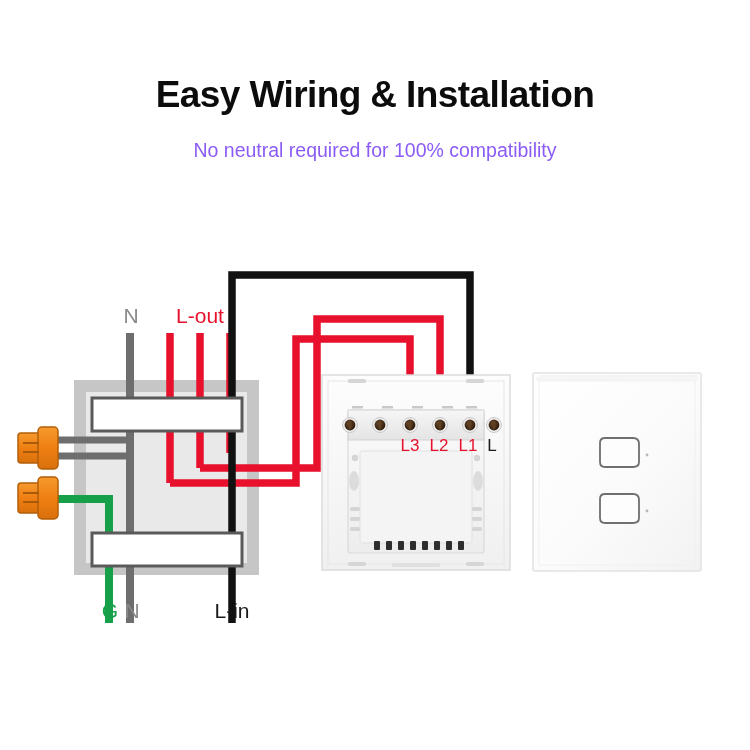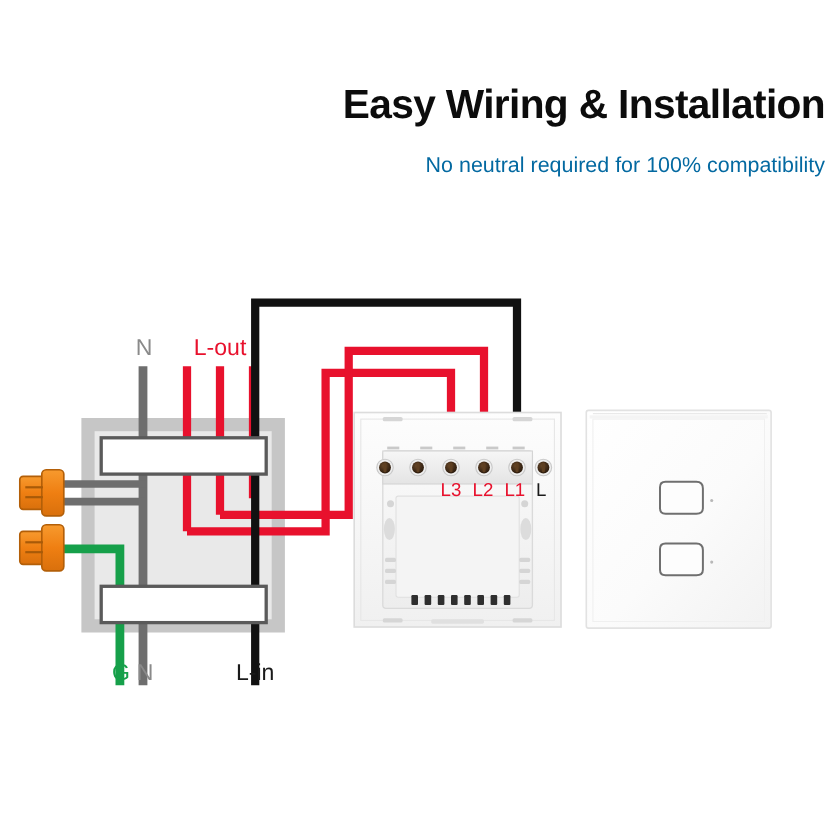--- a/index.html
+++ b/index.html
@@ -6,35 +6,35 @@
   body{
     width:750px;height:750px;
     background:#ffffff;
     font-family:"Liberation Sans","DejaVu Sans",sans-serif;
     overflow:hidden;
     position:relative;
   }
   .page{position:relative;width:750px;height:750px;}
 
   
-  .header{position:absolute;left:0;top:0;width:750px;text-align:right;}
+  .header{position:absolute;left:0;top:0;width:750px;text-align:center;}
   .title{
     margin:0;
     padding-top:76px;
     font-size:37px;
     font-weight:bold;
     letter-spacing:-0.6px;
     color:#0c0c0c;
     line-height:1.05;
   }
   .subtitle{
     margin:0;
     padding-top:22px;
     font-size:19.5px;
-    color:#0369a1;
+    color:#8b5cf6;
     line-height:1.42;
     font-weight:normal;
   }
   .subtitle .ln{display:block;}
 
   
   .diagram{position:absolute;left:0;top:255px;width:750px;height:400px;}
   svg.wire-svg{position:absolute;left:0;top:0;width:750px;height:400px;overflow:visible;}
 
   .lbl{font-family:"Liberation Sans","DejaVu Sans",sans-serif;font-weight:normal;}

